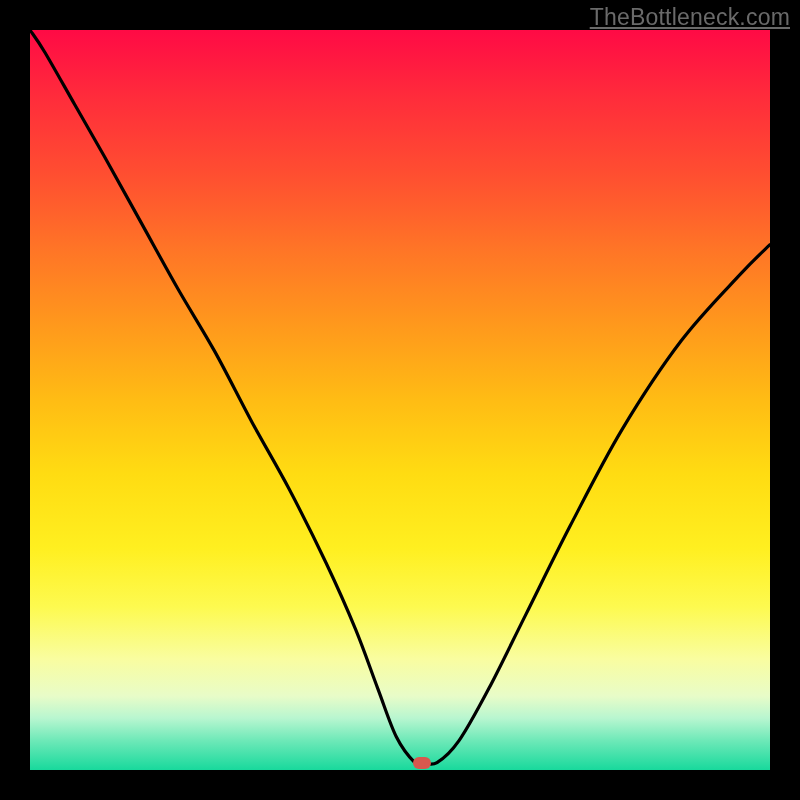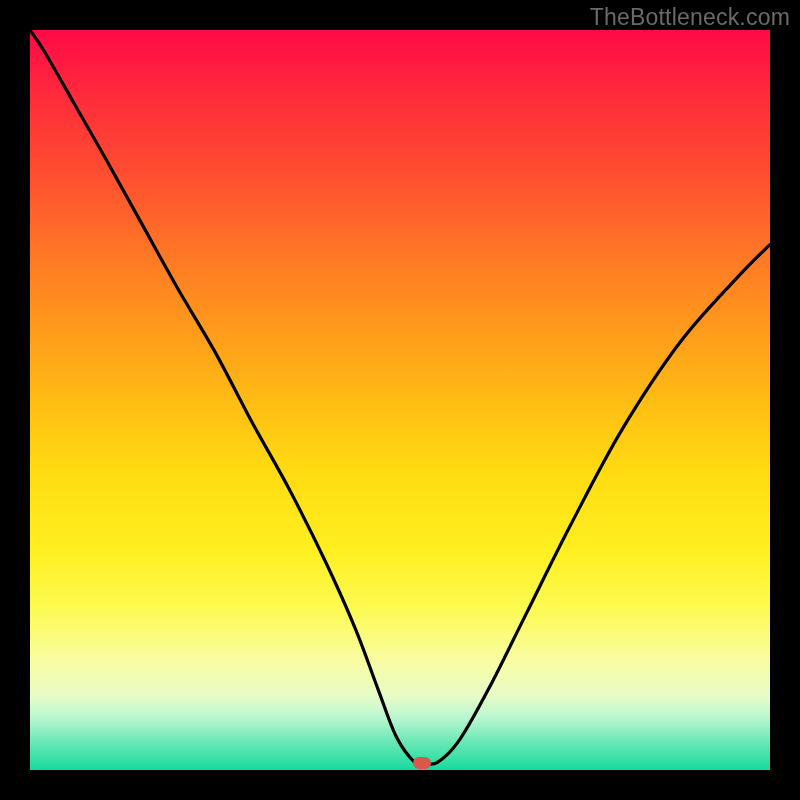--- a/index.html
+++ b/index.html
@@ -42,20 +42,21 @@
   }
   .watermark {
     position: absolute;
     top: 4px;
     right: 10px;
     color: #6a6a6a;
     font-size: 23px;
     font-weight: normal;
     letter-spacing: 0.2px;
     z-index: 5;
+    text-decoration: underline;
   }
   svg.curve {
     position: absolute;
     left: 0;
     top: 0;
     width: 740px;
     height: 740px;
     z-index: 2;
   }
   .marker {

